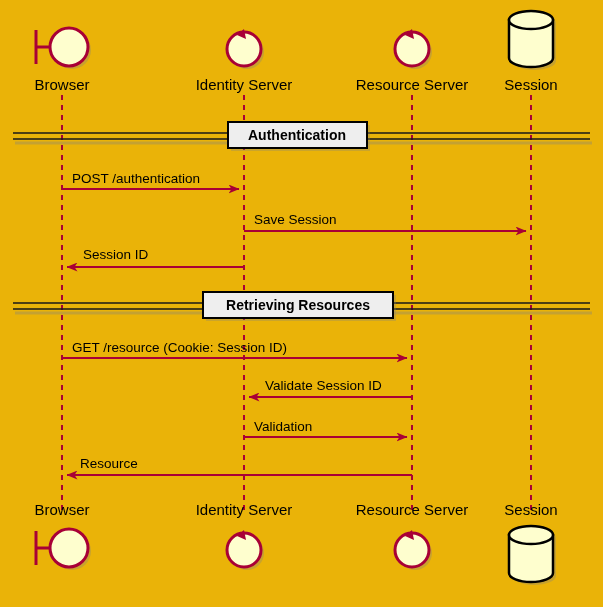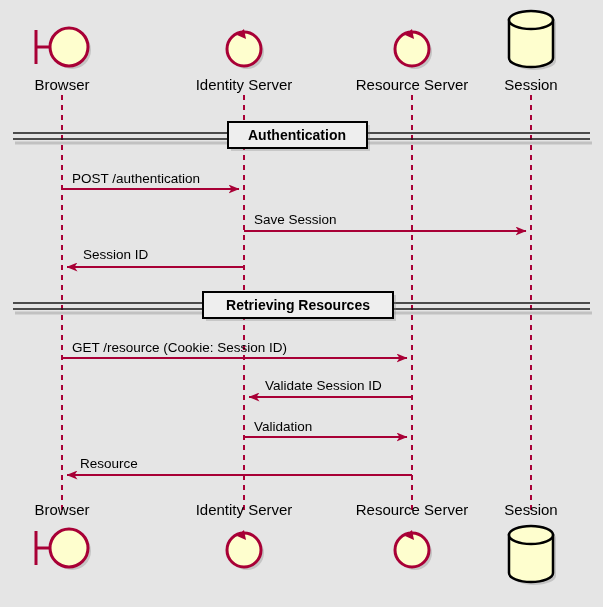--- a/index.html
+++ b/index.html
@@ -11,21 +11,21 @@
     width: 603px;
     height: 607px;
     font-family: "Liberation Sans", sans-serif;
     -webkit-font-smoothing: antialiased;
   }
   #diagram-root {
     position: relative;
     width: 603px;
     height: 607px;
     overflow: hidden;
-    background: #e5e5e5;
+    background: #eab308;
   }
   svg#seq-svg {
     position: absolute;
     top: 0;
     left: 0;
     width: 603px;
     height: 607px;
     display: block;
   }
   .participant-name {

